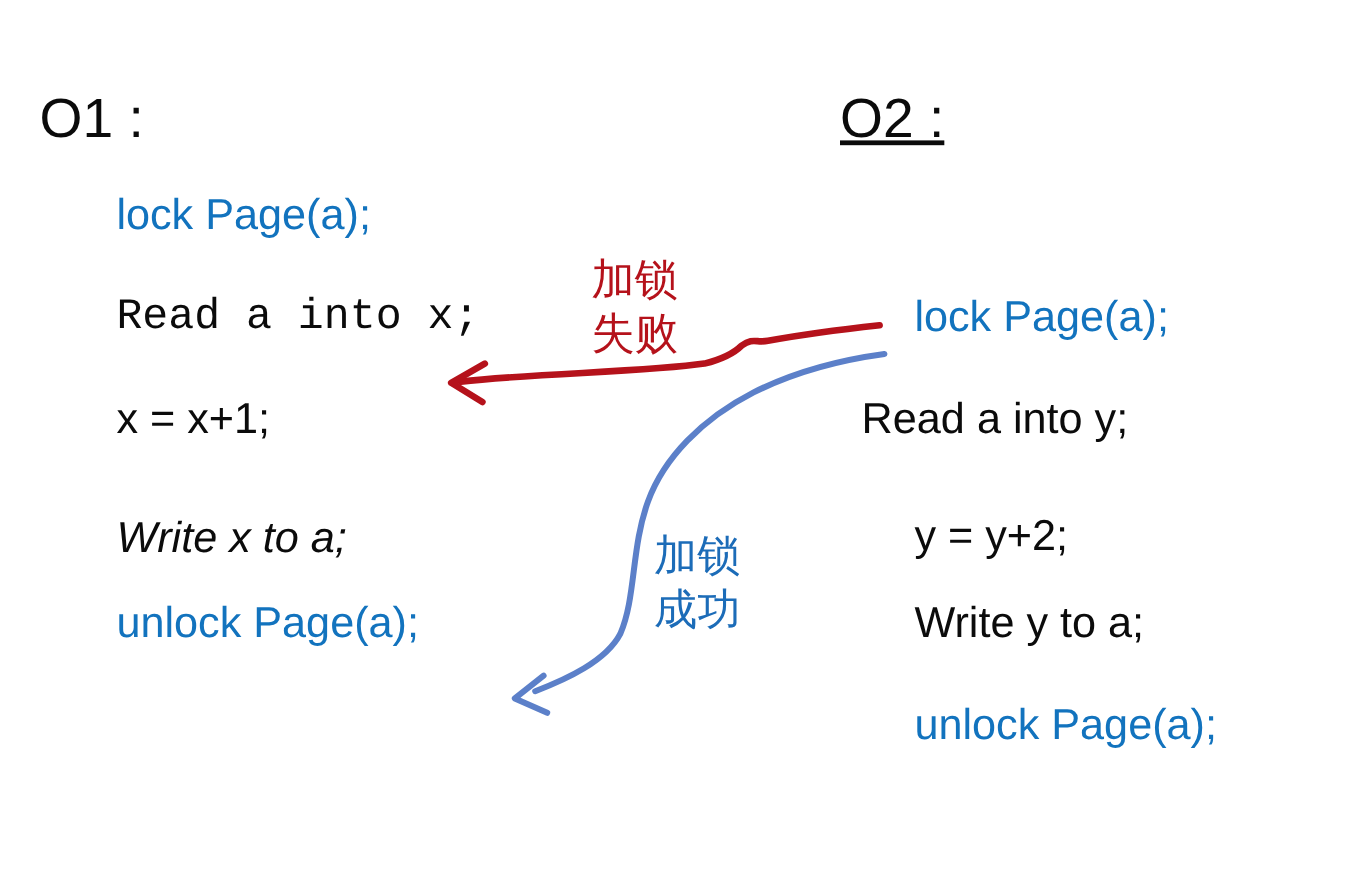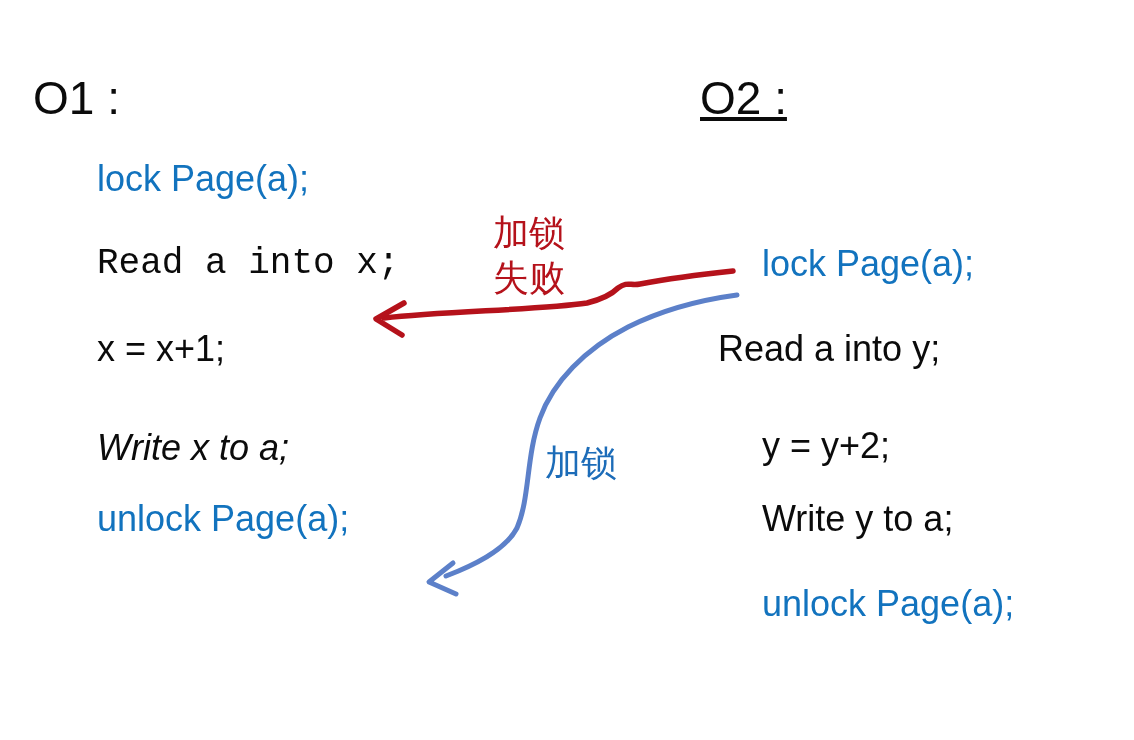--- a/index.html
+++ b/index.html
@@ -90,20 +90,21 @@
     <div class="line" style="left:762px; top:501px;">Write y to a;</div>
     <div class="line code-lock" style="left:762px; top:586px;">unlock Page(a);</div>
   </div>
 
   <div class="cjk-label fail" style="left:493px; top:210px;">
     <span>加锁</span>
     <span>失败</span>
   </div>
   <div class="cjk-label success" style="left:545px; top:440px;">
     <span>加锁</span>
+    <span>成功</span>
   </div>
 
   <svg class="arrows" width="1134" height="740" viewBox="0 0 1134 740">
 
     <g>
       <path class="arrow-red" d="M 733 271
                C 705 274 672 278 640 284
                C 630 286 628 281 618 288
                C 610 296 599 300 587 303
                C 540 310 445 311 384 318"></path>

